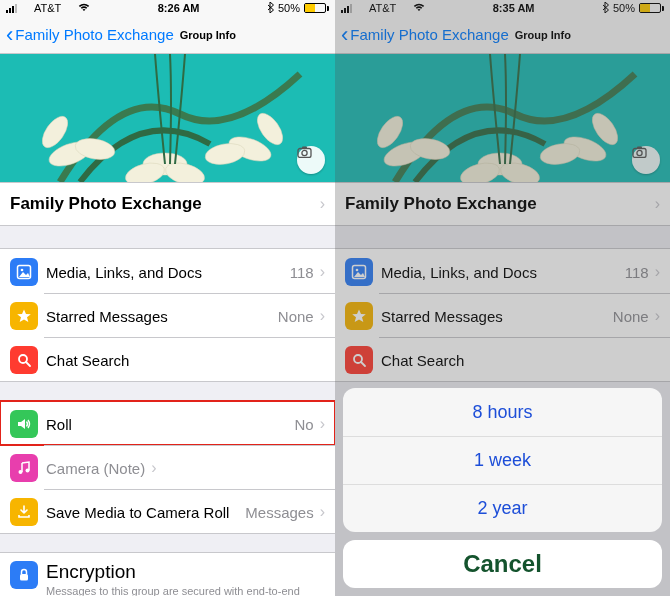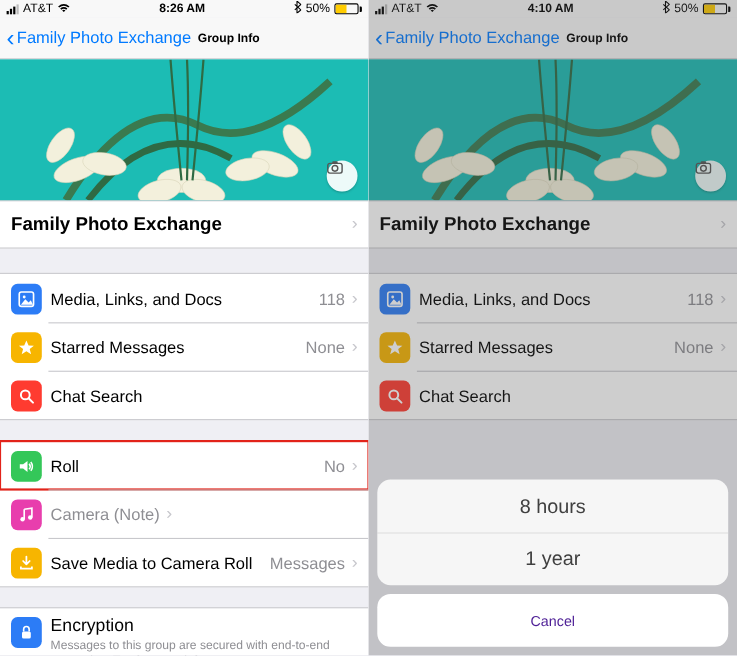--- a/index.html
+++ b/index.html
@@ -1,21 +1,21 @@
 <!DOCTYPE html>
 <html><head>
 <meta charset="utf-8">
 <style>
   * { box-sizing: border-box; margin: 0; padding: 0; font-family: -apple-system, "Helvetica Neue", Arial, sans-serif; -webkit-font-smoothing: antialiased; }
   html,body { width:670px; height:596px; background:#efeff4; overflow:hidden; }
   .wrap { display:flex; width:670px; height:596px; }
   .devcol { width:335px; height:596px; position:relative; overflow:hidden; background:#efeff4; }
   .right { border-left:0px solid #ccc; }
   .statusbar { height:16px; background:#f8f8f8; display:flex; align-items:center; justify-content:space-between; padding:0 6px; font-size:11px; color:#000; }
-  .sb-left { display:flex; align-items:center; gap:4px; }
+  .sb-left { display:flex; align-items:center; gap:17px; }
   .sb-right { display:flex; align-items:center; gap:4px; }
   .signal { display:inline-flex; align-items:flex-end; gap:1px; }
   .signal span { width:2px; background:#000; display:inline-block; }
   .signal span:nth-child(1){height:3px}
   .signal span:nth-child(2){height:5px}
   .signal span:nth-child(3){height:7px}
   .signal span:nth-child(4){height:9px;background:#bbb}
   .batt { display:inline-flex; align-items:center; }
   .batt-body { width:22px; height:10px; border:1px solid #000; border-radius:2px; position:relative; overflow:hidden;}
   .batt-fill { position:absolute; left:0; top:0; bottom:0; width:50%; background:#ffcc00;}
@@ -31,30 +31,30 @@
   .grouprow .gtitle { font-weight:700; font-size:17px; flex:1; }
   .chev { color:#c7c7cc; font-size:16px; }
   .gap { height:22px; }
   .list { background:#fff; border-top:1px solid #c8c8cc; border-bottom:1px solid #c8c8cc; }
   .row { min-height:44px; display:flex; align-items:center; padding:8px 10px 6px 10px; position:relative; }
   .row + .row::before { content:""; position:absolute; left:44px; right:0; top:0; height:1px; background:#c8c8cc; }
   .ico { width:28px; height:28px; border-radius:6px; margin-right:8px; display:flex; align-items:center; justify-content:center; flex:none; }
   .lbl { font-size:15px; color:#000; flex:1; }
   .val { font-size:15px; color:#8e8e93; margin-right:6px; }
   .enc { display:block; }
-  .enc .lbl { font-size:16px; }
+  .enc .lbl { font-size:19px; }
   .enc-sub { font-size:11px; color:#8e8e93; line-height:1.25; margin-top:2px; }
   .hl { outline:2px solid #e2231a; outline-offset:-1px; }
   .dimmedBase { position:relative; }
   .dim-overlay { position:absolute; inset:0; background:rgba(80,80,80,0.28); pointer-events:none; }
   .sheet-wrap { position:absolute; left:0; right:0; bottom:0; padding:8px; }
   .sheet { background:rgba(248,248,248,0.96); border-radius:12px; overflow:hidden; margin-bottom:8px; }
-  .sheet-row { height:48px; display:flex; align-items:center; justify-content:center; font-size:18px; color:#404040; position:relative; }
+  .sheet-row { height:48px; display:flex; align-items:center; justify-content:center; font-size:18px; color:#1d4ed8; position:relative; }
   .sheet-row + .sheet-row { border-top:1px solid rgba(0,0,0,0.1); }
-  .sheet-cancel { background:#fff; border-radius:12px; height:48px; display:flex; align-items:center; justify-content:center; font-size:13px; font-weight:400; color:#4c1d95; }
+  .sheet-cancel { background:#fff; border-radius:12px; height:48px; display:flex; align-items:center; justify-content:center; font-size:24px; font-weight:700; color:#14532d; }
 </style>
 </head>
 <body>
 
 <div class="wrap">
 
   <div class="devcol">
     <div class="statusbar">
       <div class="sb-left">
         <span class="signal">
@@ -232,21 +232,21 @@
             <span></span>
             <span></span>
           </span>
         <span>AT&amp;T</span>
         <span>
           <svg width="12" height="10" viewBox="0 0 12 10">
               <path d="M6 9 L4.5 7.5 Q6 6.3 7.5 7.5 Z M2.7 5.7 Q6 3 9.3 5.7 L8.2 6.8 Q6 5 3.8 6.8 Z M0.8 3.8 Q6 -0.5 11.2 3.8 L10.1 4.9 Q6 1.5 1.9 4.9 Z" fill="#000"></path>
             </svg>
         </span>
       </div>
-      <div style="font-weight:600">4:10 AM</div>
+      <div style="font-weight:600">8:35 AM</div>
       <div class="sb-right">
         <span>
           <svg width="7" height="11" viewBox="0 0 7 11">
               <path d="M3 0 L3 11 L6.5 8 L1 3 M3 0 L6.5 3 L1 8" stroke="#000" stroke-width="1" fill="none"></path>
             </svg>
         </span>
         <span>50%</span>
         <span class="batt">
             <span class="batt-body">
               <span class="batt-fill"></span>
@@ -332,18 +332,19 @@
         </span>
         <span class="lbl">Chat Search</span>
       </div>
     </div>
 
     <div class="dim-overlay"></div>
 
     <div class="sheet-wrap">
       <div class="sheet">
         <div class="sheet-row">8 hours</div>
-        <div class="sheet-row">1 year</div>
+        <div class="sheet-row">1 week</div>
+        <div class="sheet-row">2 year</div>
       </div>
       <div class="sheet-cancel">Cancel</div>
     </div>
   </div>
 </div>
 
 </body></html>

